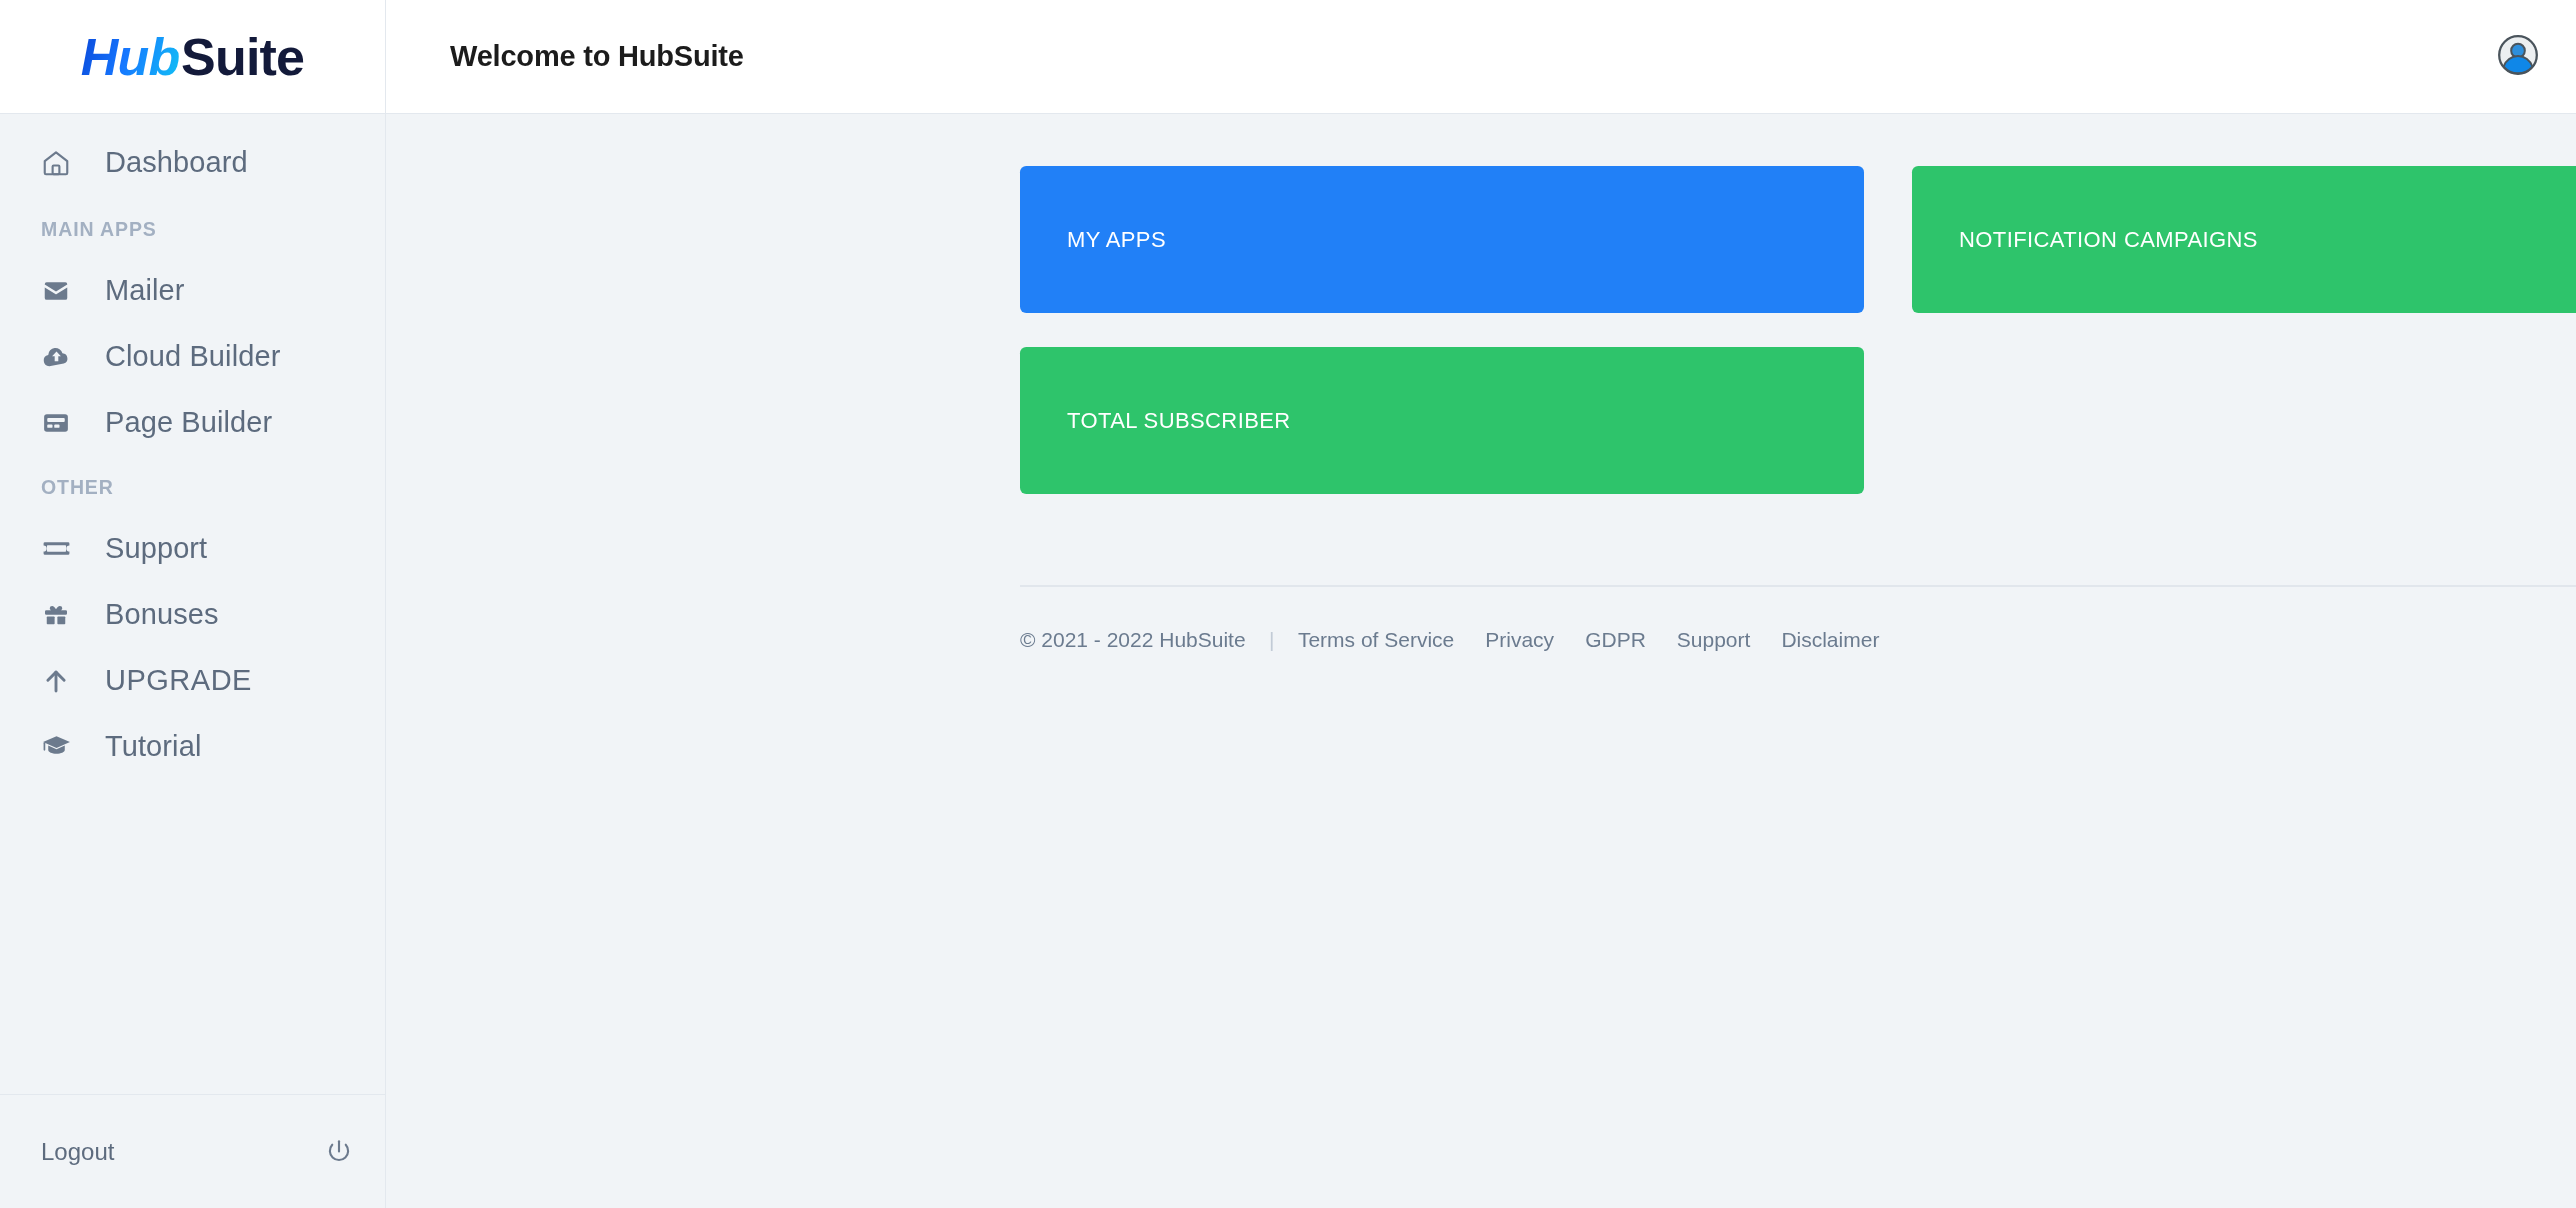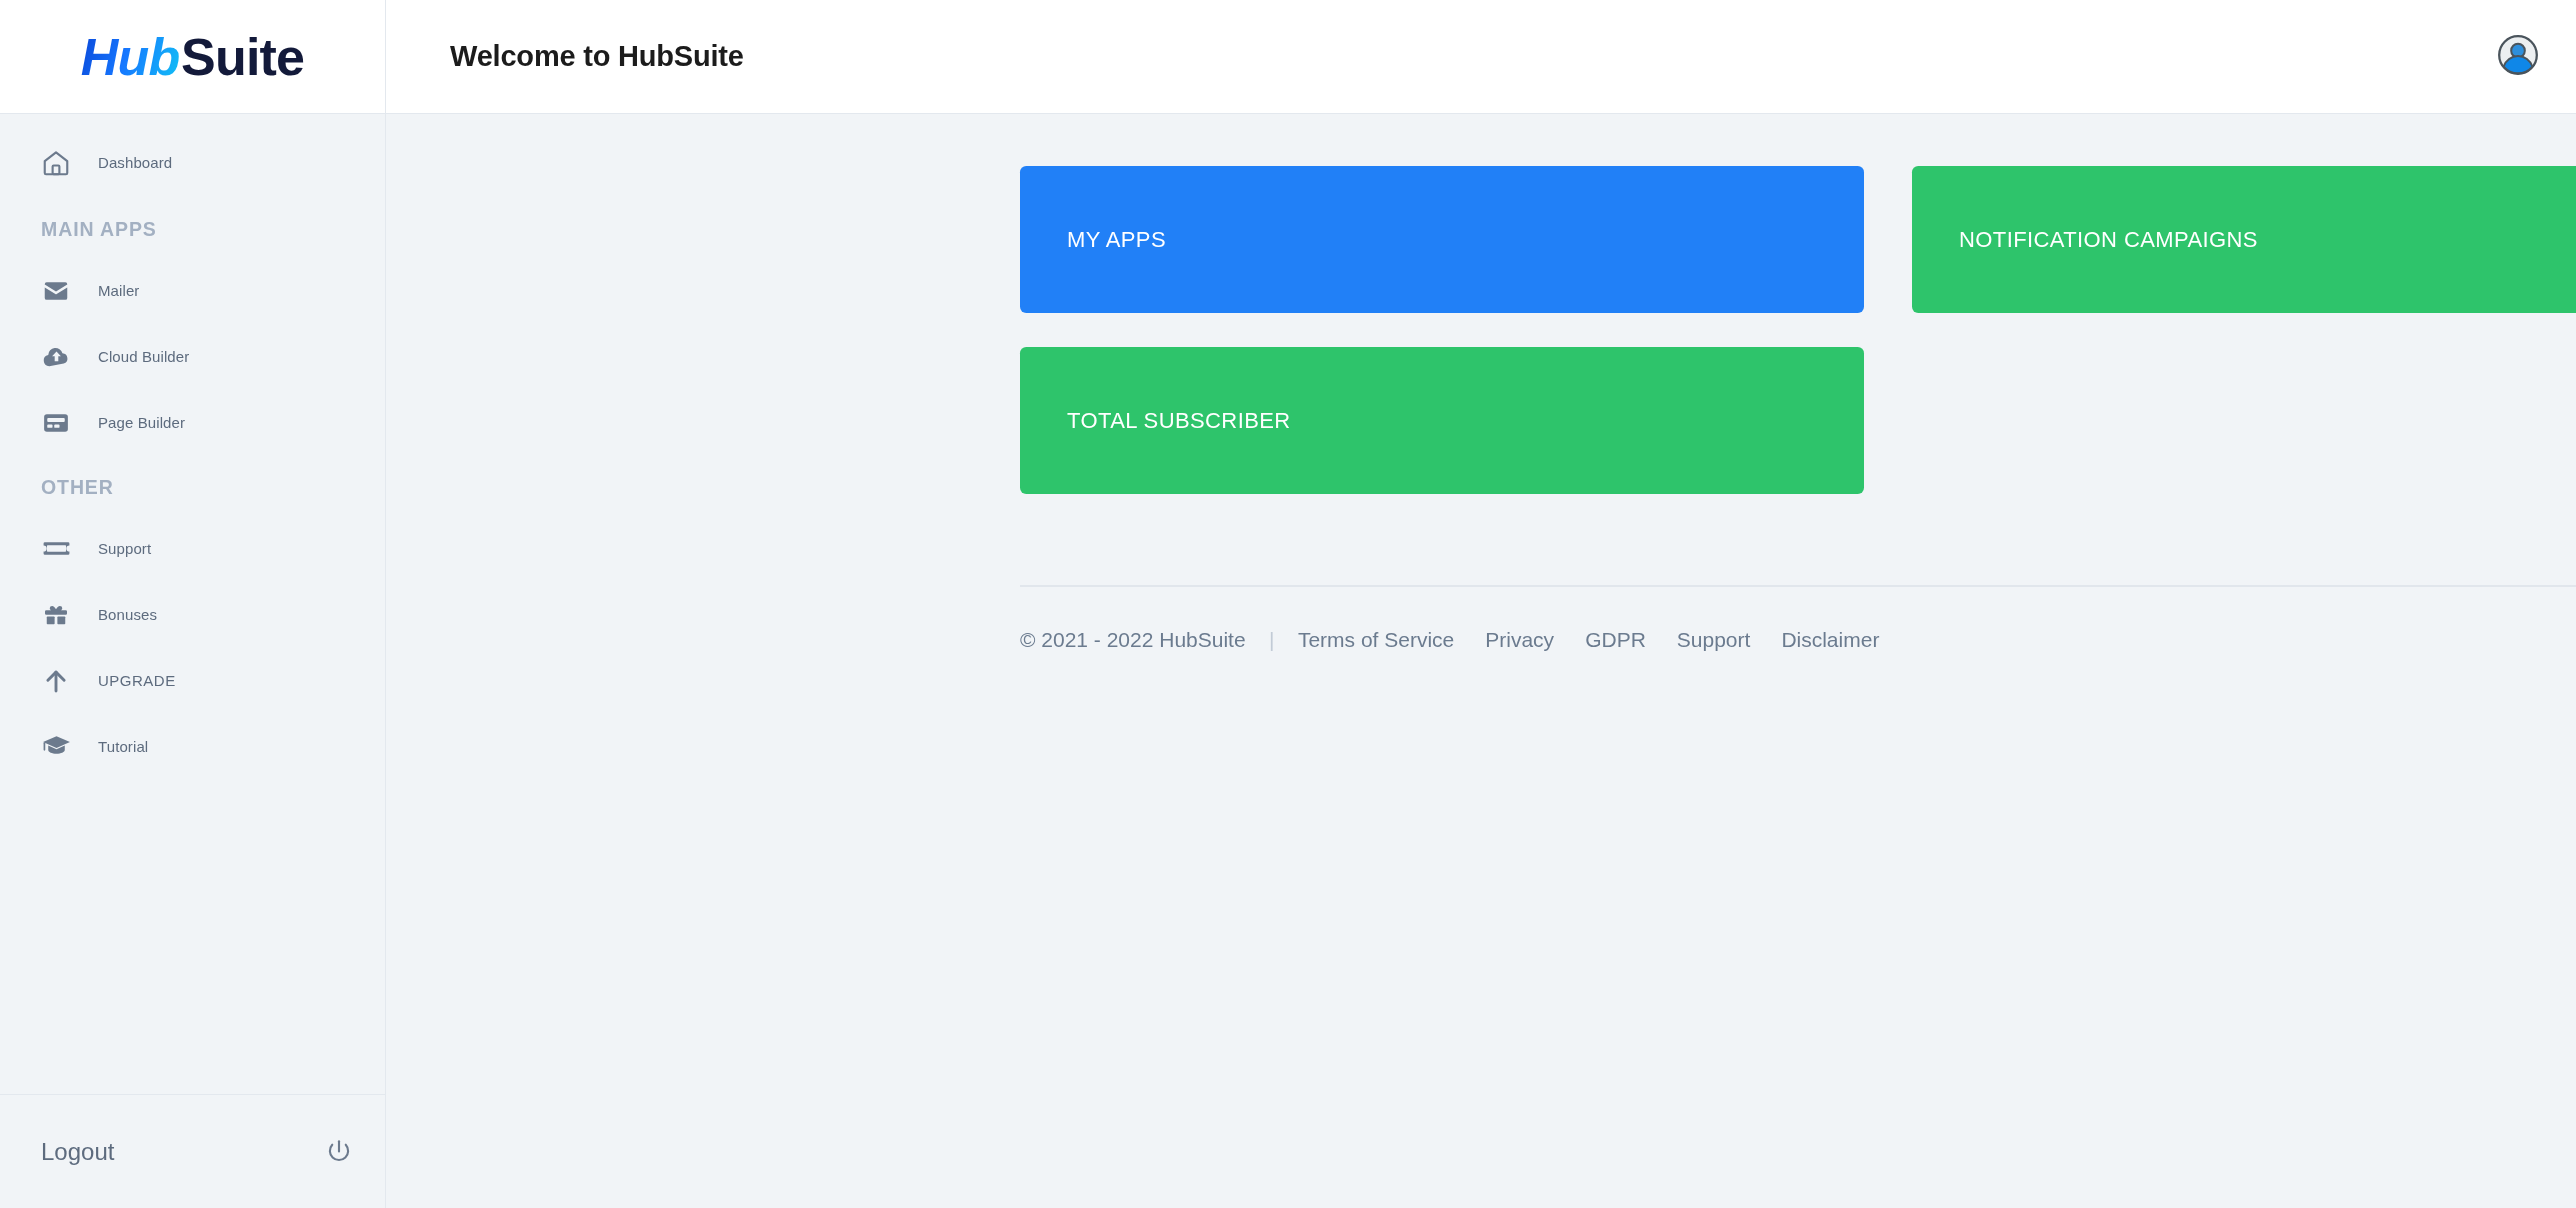--- a/index.html
+++ b/index.html
@@ -76,23 +76,23 @@
   .nav-item .ico {
     width: 42px;
     flex: 0 0 42px;
     display: flex;
     align-items: center;
     justify-content: flex-start;
     color: #6c7a8d;
   }
   .nav-item .ico svg { display: block; }
   .nav-label {
-    font-size: 15px;
+    font-size: 29px;
     color: #5d6b7e;
-    margin-left: 15px;
+    margin-left: 22px;
     white-space: nowrap;
     letter-spacing: 0.1px;
   }
   .nav-label.upper { letter-spacing: 0.5px; }
 
   .nav-section {
     font-size: 19.5px;
     font-weight: 700;
     letter-spacing: 0.9px;
     color: #a3b0c2;

